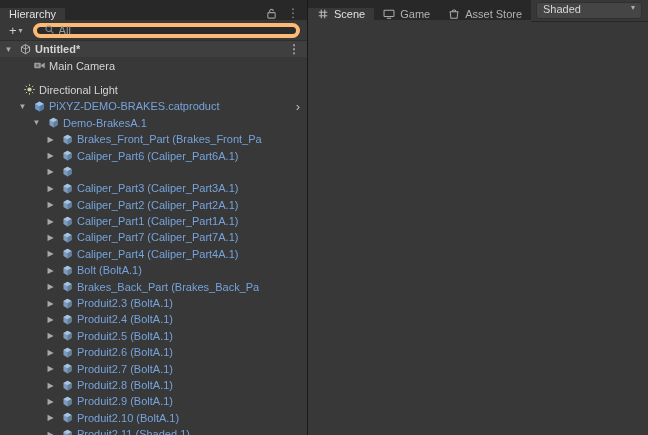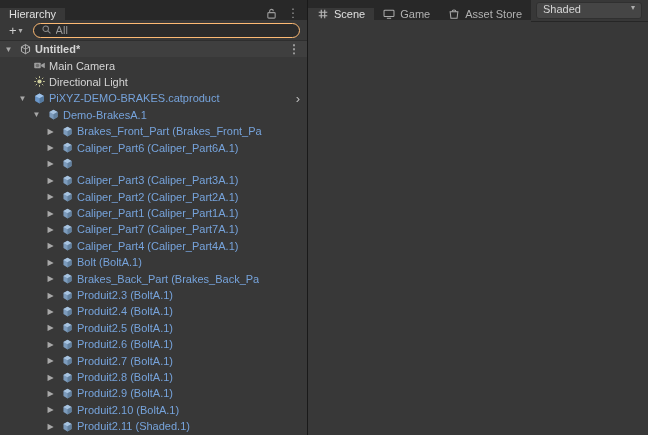--- a/index.html
+++ b/index.html
@@ -12,21 +12,21 @@
   .panel-tabbar{height:20px;flex:none;background:#282828;display:flex;align-items:flex-end}
   .tab{display:flex;align-items:center;gap:5px;padding:0 9px;color:#b2b2b2;cursor:default;white-space:nowrap}
   .tab.active{background:#383838;color:#e0e0e0}
   .tab-spacer{flex:1}
   .hicon{display:flex;align-items:center;padding:0 5px;color:#9a9a9a}
   .kebab{font-size:12px;padding-right:8px}
   .htoolbar{height:21px;flex:none;background:#383838;border-bottom:1px solid #2e2e2e;display:flex;align-items:center;padding:0 4px;gap:5px}
   .create-btn{display:flex;align-items:center;gap:2px;padding:0 5px;color:#cfcfcf}
   .create-btn .plus{font-size:13px;line-height:1}
   .caret{font-size:8px;color:#aeaeae}
-  .search{flex:1;height:15px;margin-right:3px;background:#2b2b2b;border:1px solid #fdba74;border-radius:8px;display:flex;align-items:center;gap:4px;padding:0 7px}
+  .search{flex:1;height:15px;margin-right:3px;background:#2b2b2b;border:4px solid #fdba74;border-radius:8px;display:flex;align-items:center;gap:4px;padding:0 7px}
   .search input{flex:1;background:transparent;border:none;outline:none;color:#9a9a9a;font-family:"Liberation Sans",sans-serif;font-size:11px}
   .tree{flex:1;overflow:hidden;background:#383838}
   .row{height:16.4px;display:flex;align-items:center;gap:3px;white-space:nowrap;overflow:hidden;padding-right:0}
   .row.scene-header{background:#3f3f3f;font-weight:bold}
   .fold{width:13px;flex:none;text-align:center;font-size:8px;color:#a8a8a8}
   .obj-icon{width:14px;height:14px;flex:none;display:flex;align-items:center;justify-content:center}
   .obj-icon svg{width:13px;height:13px}
   .lbl{color:#d4d4d4;overflow:hidden}
   .lbl.prefab{color:#76a3db}
   .trail{margin-left:auto;flex:none;padding:0 7px;color:#a8a8a8;font-size:12px}
@@ -97,21 +97,21 @@
           <span class="fold"></span>
           <span class="obj-icon">
             <svg viewBox="0 0 16 16">
               <rect x="1.5" y="4.5" width="8" height="7" rx="1" fill="#9e9e9e"></rect>
               <circle cx="5.5" cy="8" r="2.2" fill="#6e6e6e"></circle>
               <path d="M10 7l4.5-2.5v7L10 9z" fill="#9e9e9e"></path>
             </svg>
           </span>
           <span class="lbl">Main Camera</span>
         </div>
-        <div class="row" style="padding-left: 16px;">
+        <div class="row" style="padding-left: 6px; margin-top: 8px;">
           <span class="fold"></span>
           <span class="obj-icon">
             <svg viewBox="0 0 16 16">
               <circle cx="8" cy="8" r="2.6" fill="#cfcf9b"></circle>
               <g stroke="#cfcf9b" stroke-width="1.1">
                 <path d="M8 1.5v2.2M8 12.3v2.2M1.5 8h2.2M12.3 8h2.2M3.4 3.4L5 5M11 11l1.6 1.6M12.6 3.4L11 5M5 11l-1.6 1.6"></path>
               </g>
             </svg>
           </span>
           <span class="lbl">Directional Light</span>

